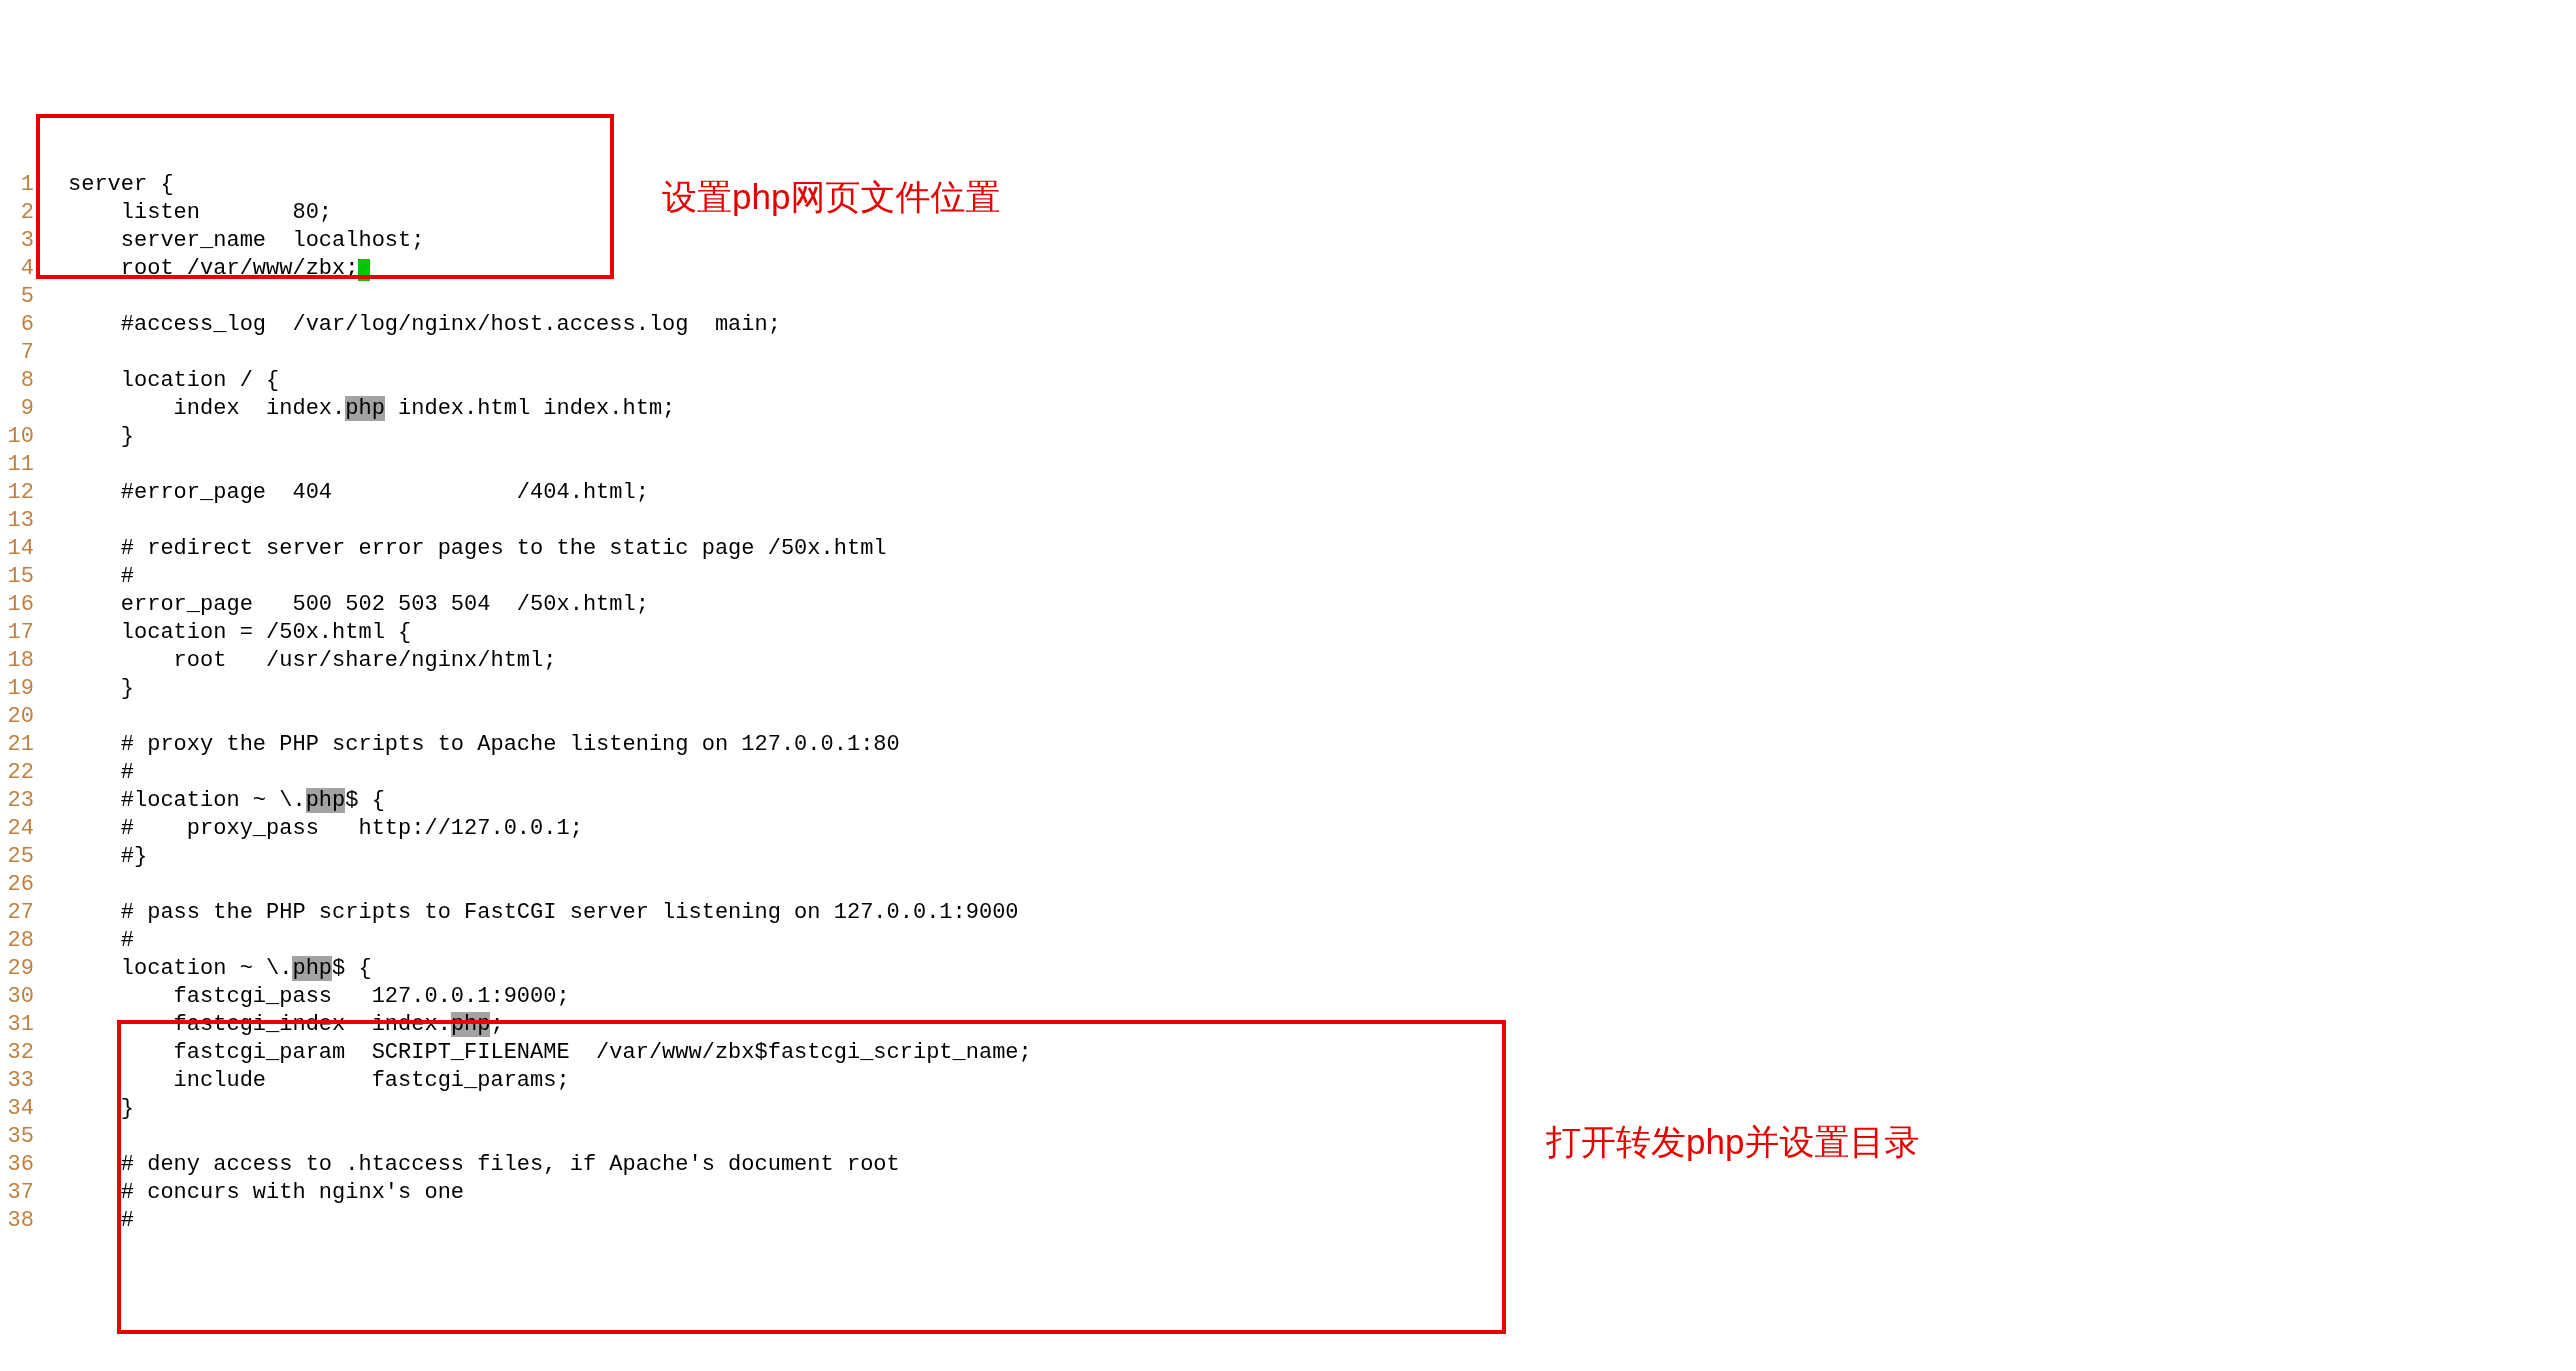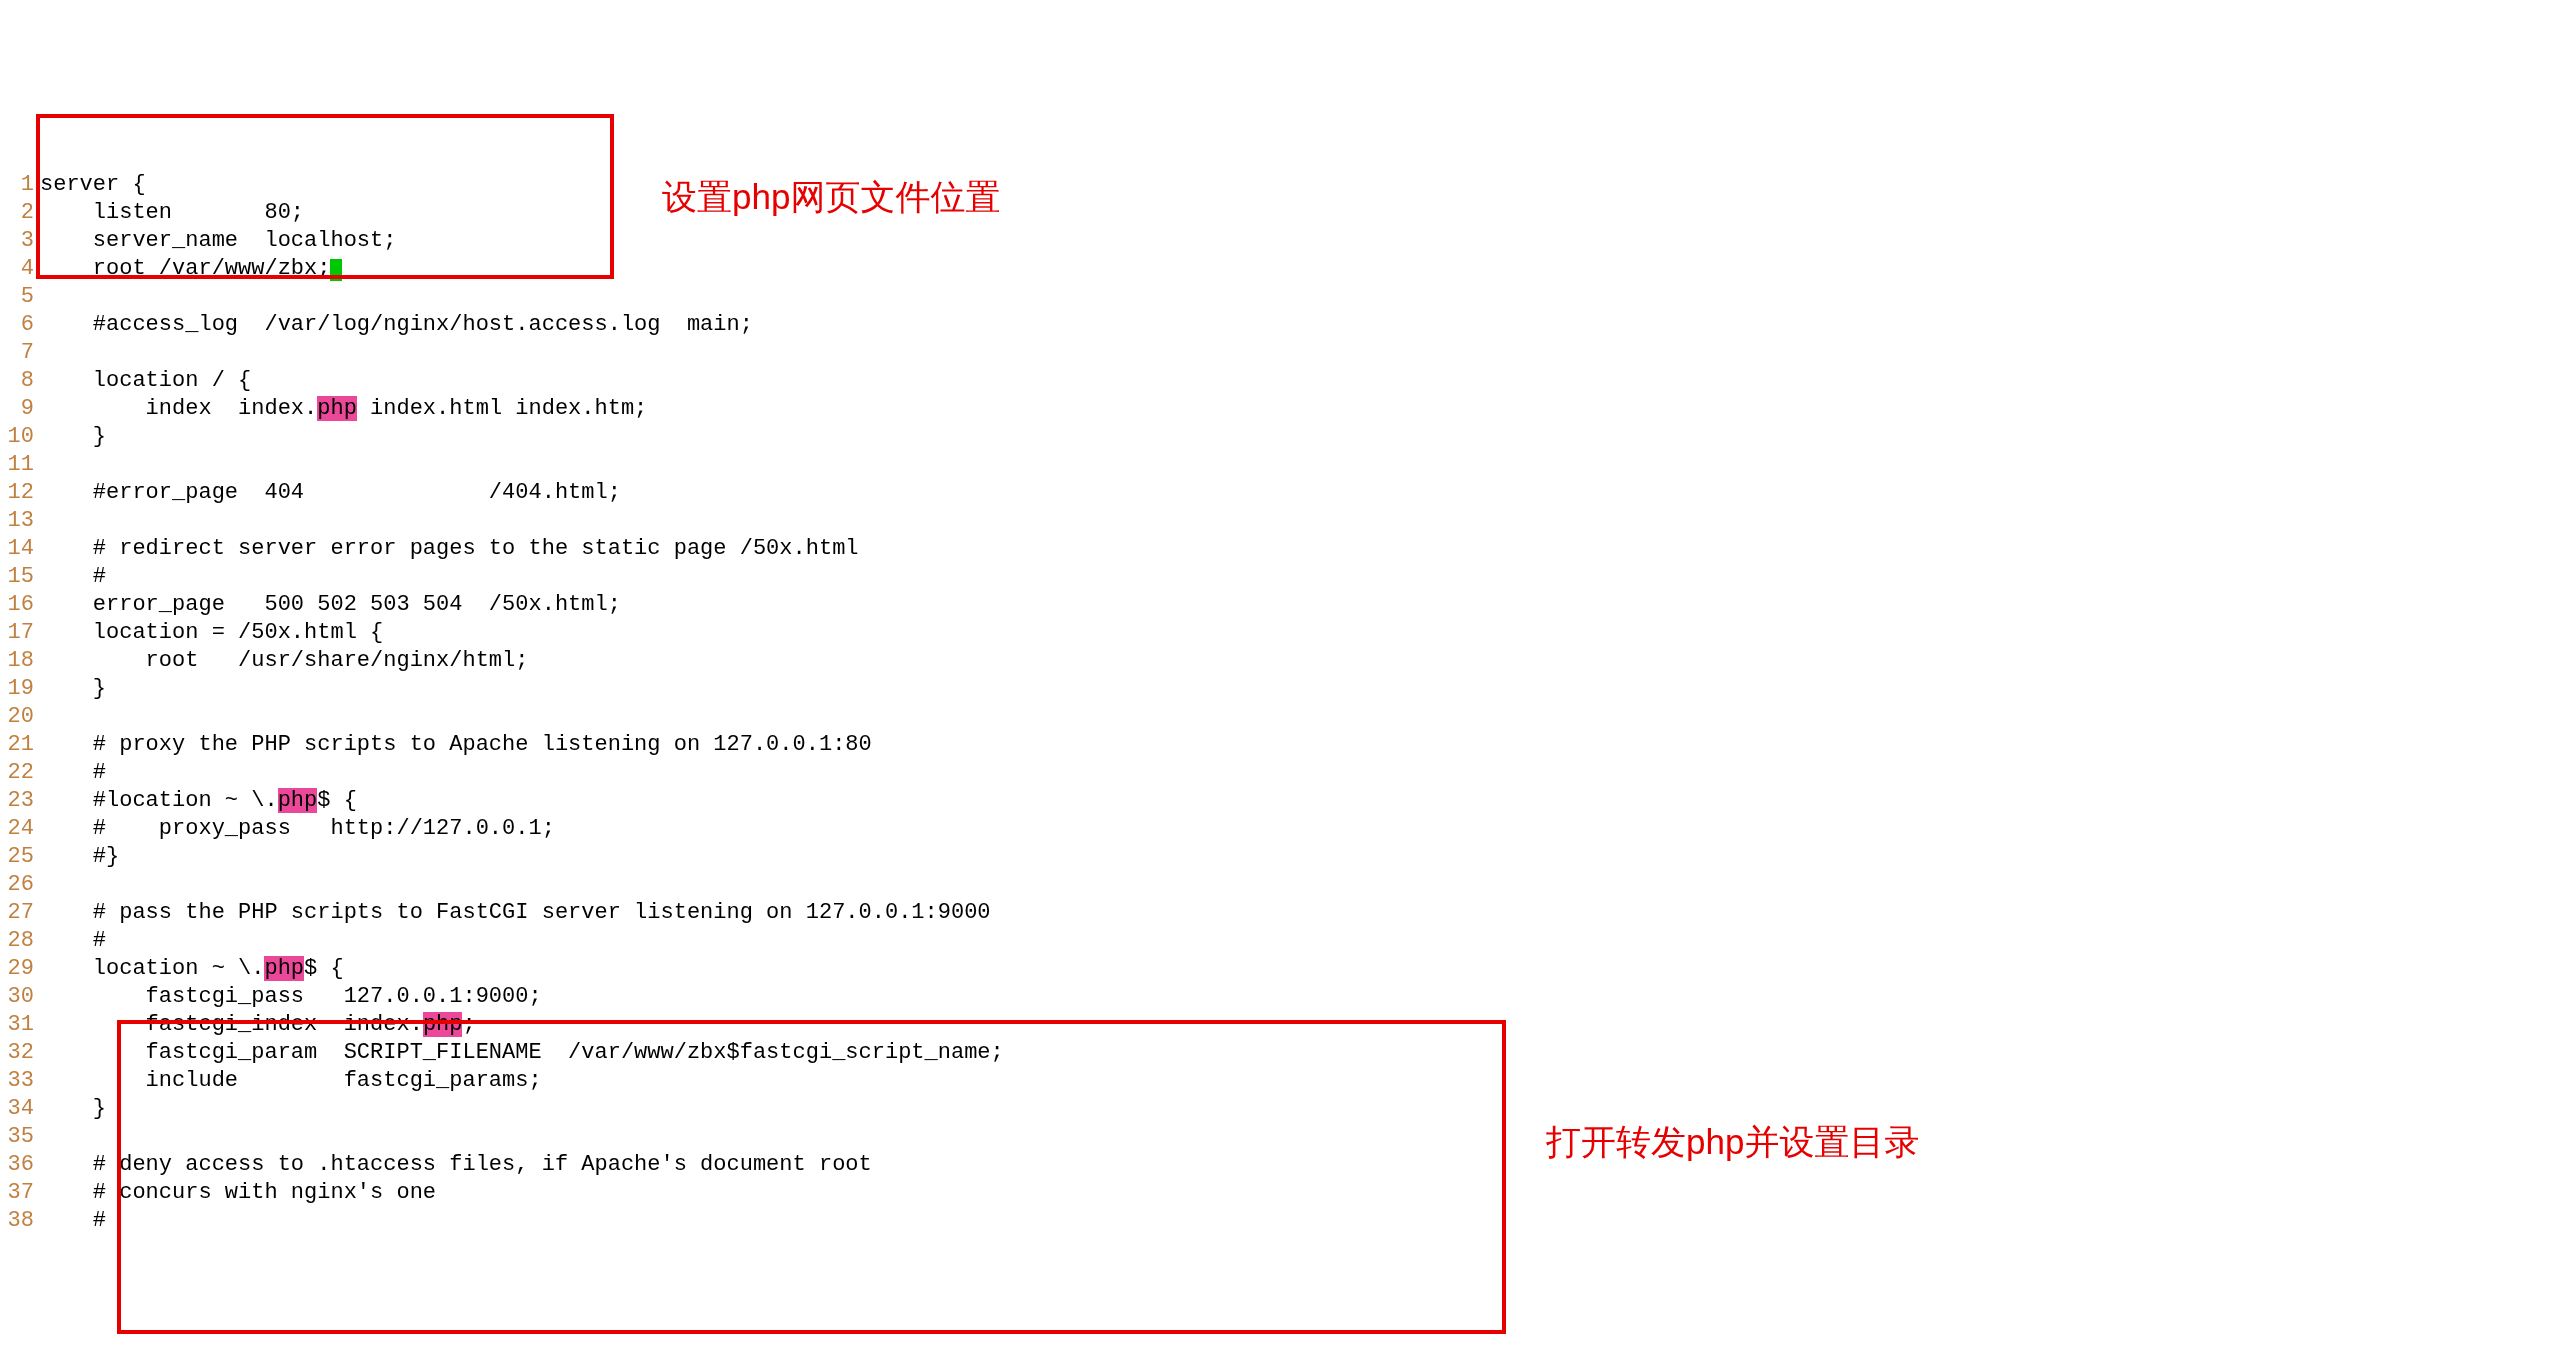--- a/index.html
+++ b/index.html
@@ -23,23 +23,24 @@
   }
   .lineno {
     width: 34px;
     text-align: right;
     color: #c08040;
     user-select: none;
     flex-shrink: 0;
   }
   .code {
     padding-left: 6px;
+    margin-left: 28px;
   }
   .hl {
-    background: #ec4899;
+    background: #a3a3a3;
     color: #000;
   }
   .cursor {
     background: #00c800;
     display: inline-block;
     width: 12px;
     height: 22px;
     vertical-align: text-bottom;
   }
   .redbox1 {

